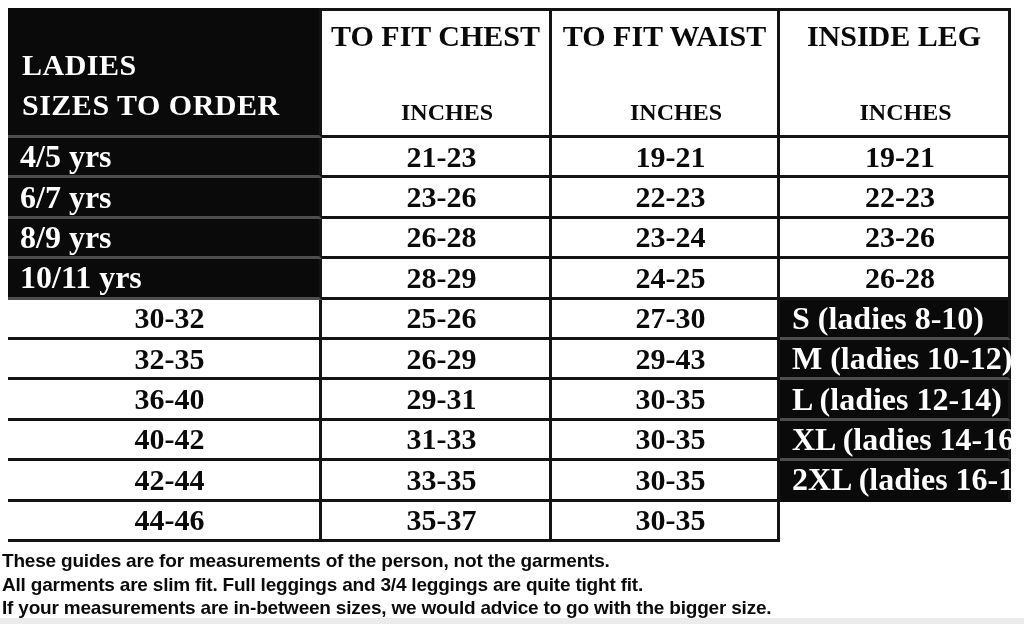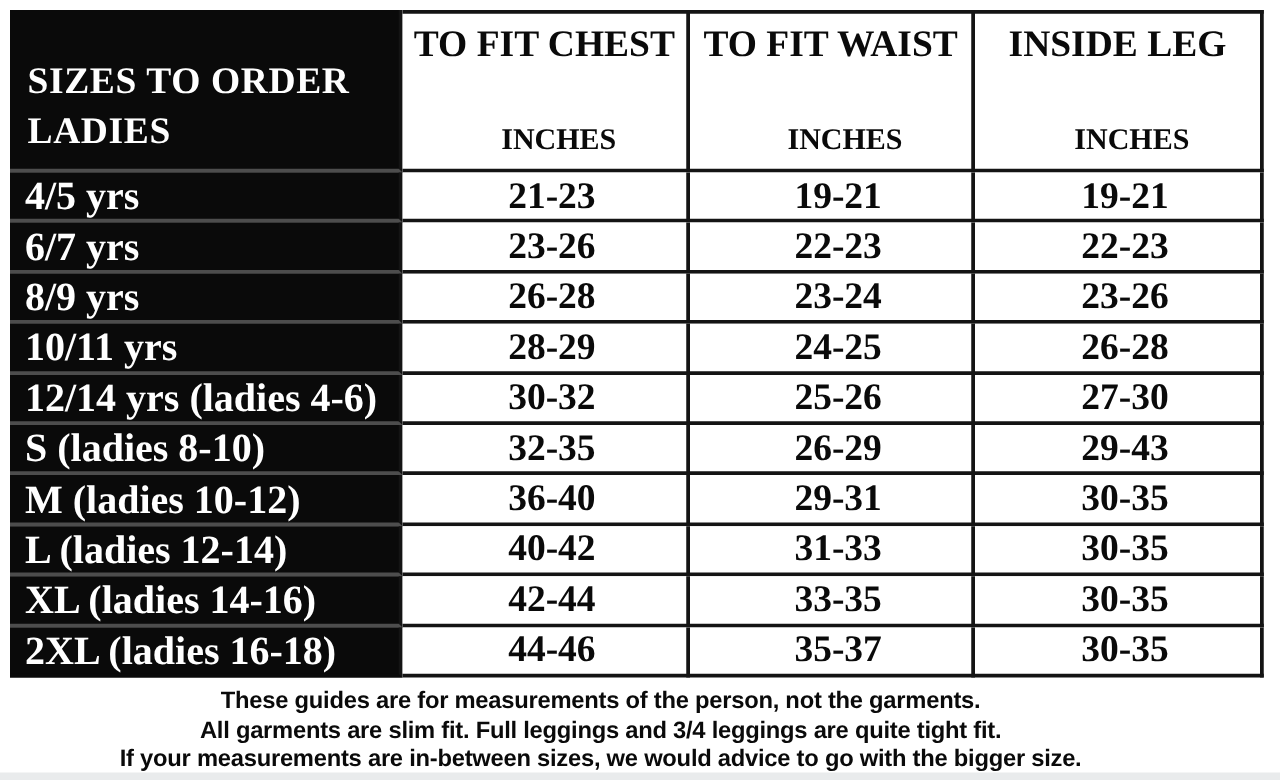--- a/index.html
+++ b/index.html
@@ -60,43 +60,43 @@
     display: flex; align-items: center; justify-content: center;
     font-weight: bold; font-size: 30px;
     border-right: 3px solid #141414;
     border-bottom: 3px solid #141414;
     padding-left: 12px;
   }
   .row-last-size { border-bottom-color: #0a0a0a; }
 
   
   .notes {
-    position: absolute; left: 16px; top: 549px; width: 929px;
-    text-align: center;
+    position: absolute; left: 2px; top: 549px; width: 929px;
+    text-align: left;
     font-family: "Liberation Sans", sans-serif;
     font-weight: bold; font-size: 19px; line-height: 23.5px;
     letter-spacing: -0.2px;
     color: #0a0a0a;
   }
   .bottom-strip {
     position: absolute; left: 0; top: 618px;
     width: 1024px; height: 6px;
     background: #e9ebec;
   }
 </style>
 </head>
 <body>
 
 <div class="page">
 
   <div class="size-table">
 
     <div class="h-size">
+      <div>LADIES</div>
       <div>SIZES TO ORDER</div>
-      <div>LADIES</div>
     </div>
     <div class="h-col">
       <div class="h-main">TO FIT CHEST</div>
       <div class="h-sub">INCHES</div>
     </div>
     <div class="h-col">
       <div class="h-main">TO FIT WAIST</div>
       <div class="h-sub">INCHES</div>
     </div>
     <div class="h-col">
@@ -118,21 +118,20 @@
     <div class="c-size">8/9 yrs</div>
     <div class="c-num">26-28</div>
     <div class="c-num">23-24</div>
     <div class="c-num">23-26</div>
 
     <div class="c-size">10/11 yrs</div>
     <div class="c-num">28-29</div>
     <div class="c-num">24-25</div>
     <div class="c-num">26-28</div>
 
-    <div class="c-size">12/14 yrs (ladies 4-6)</div>
     <div class="c-num">30-32</div>
     <div class="c-num">25-26</div>
     <div class="c-num">27-30</div>
 
     <div class="c-size">S (ladies 8-10)</div>
     <div class="c-num">32-35</div>
     <div class="c-num">26-29</div>
     <div class="c-num">29-43</div>
 
     <div class="c-size">M (ladies 10-12)</div>

